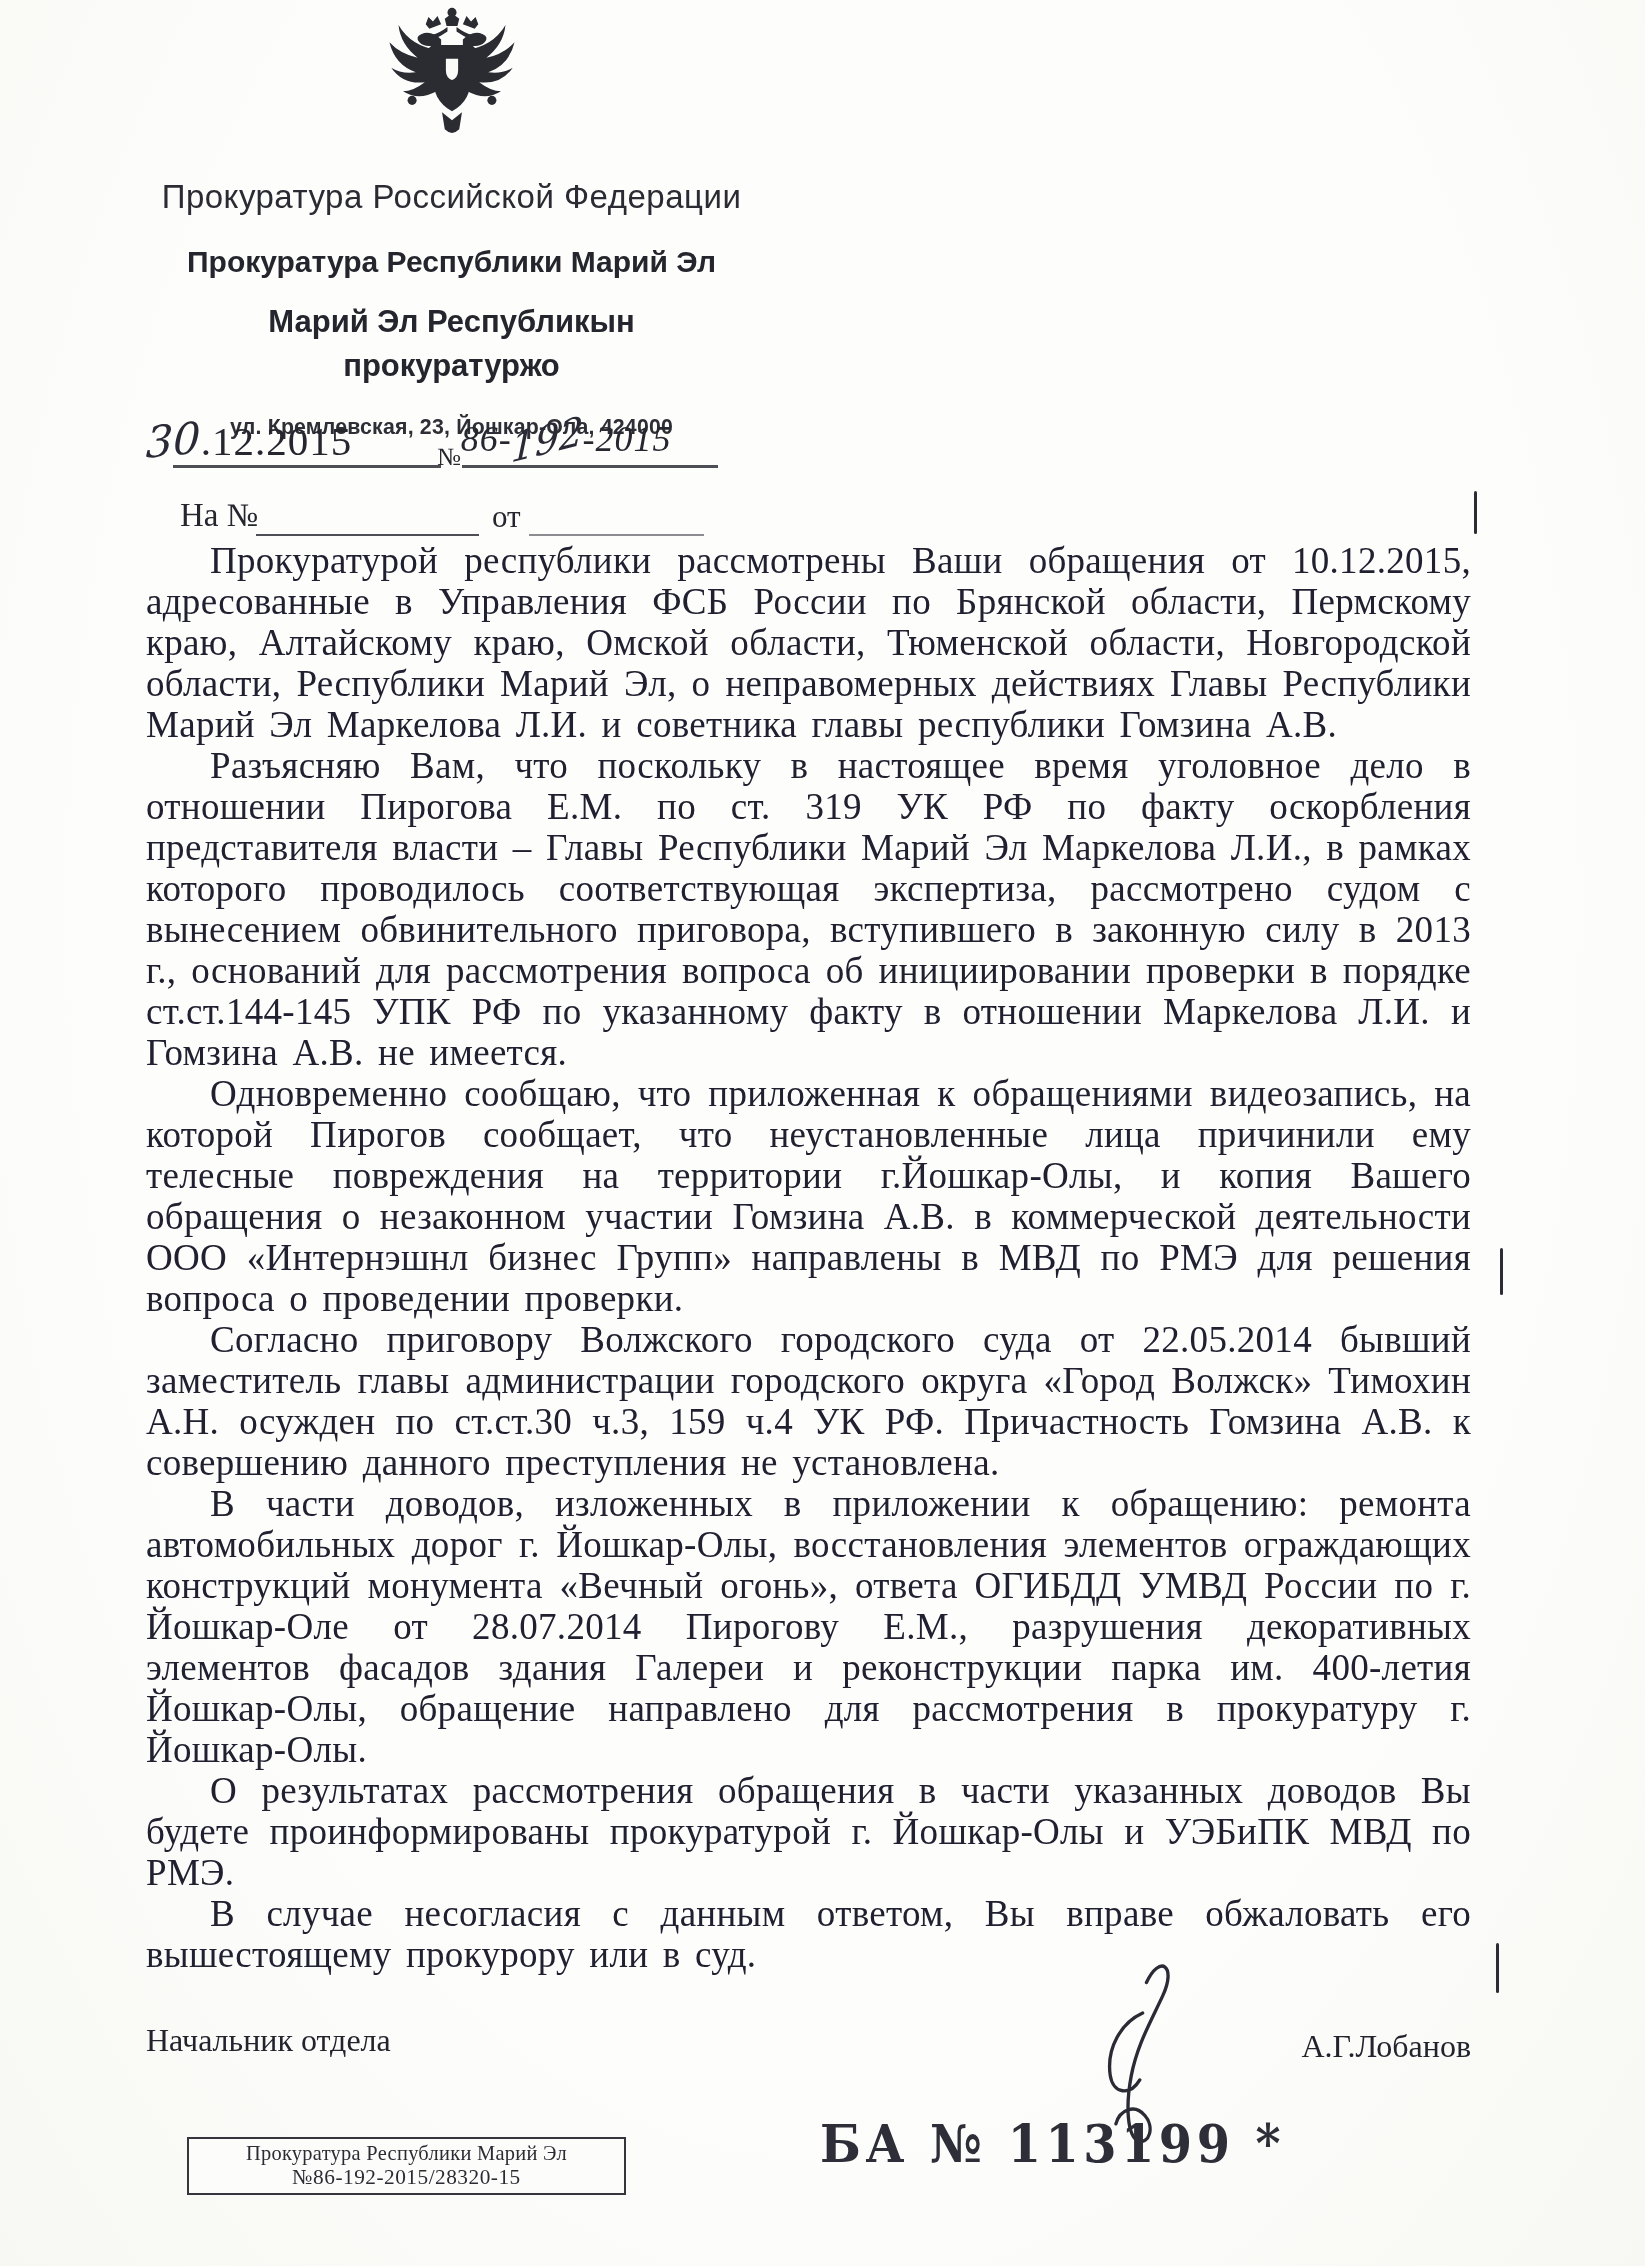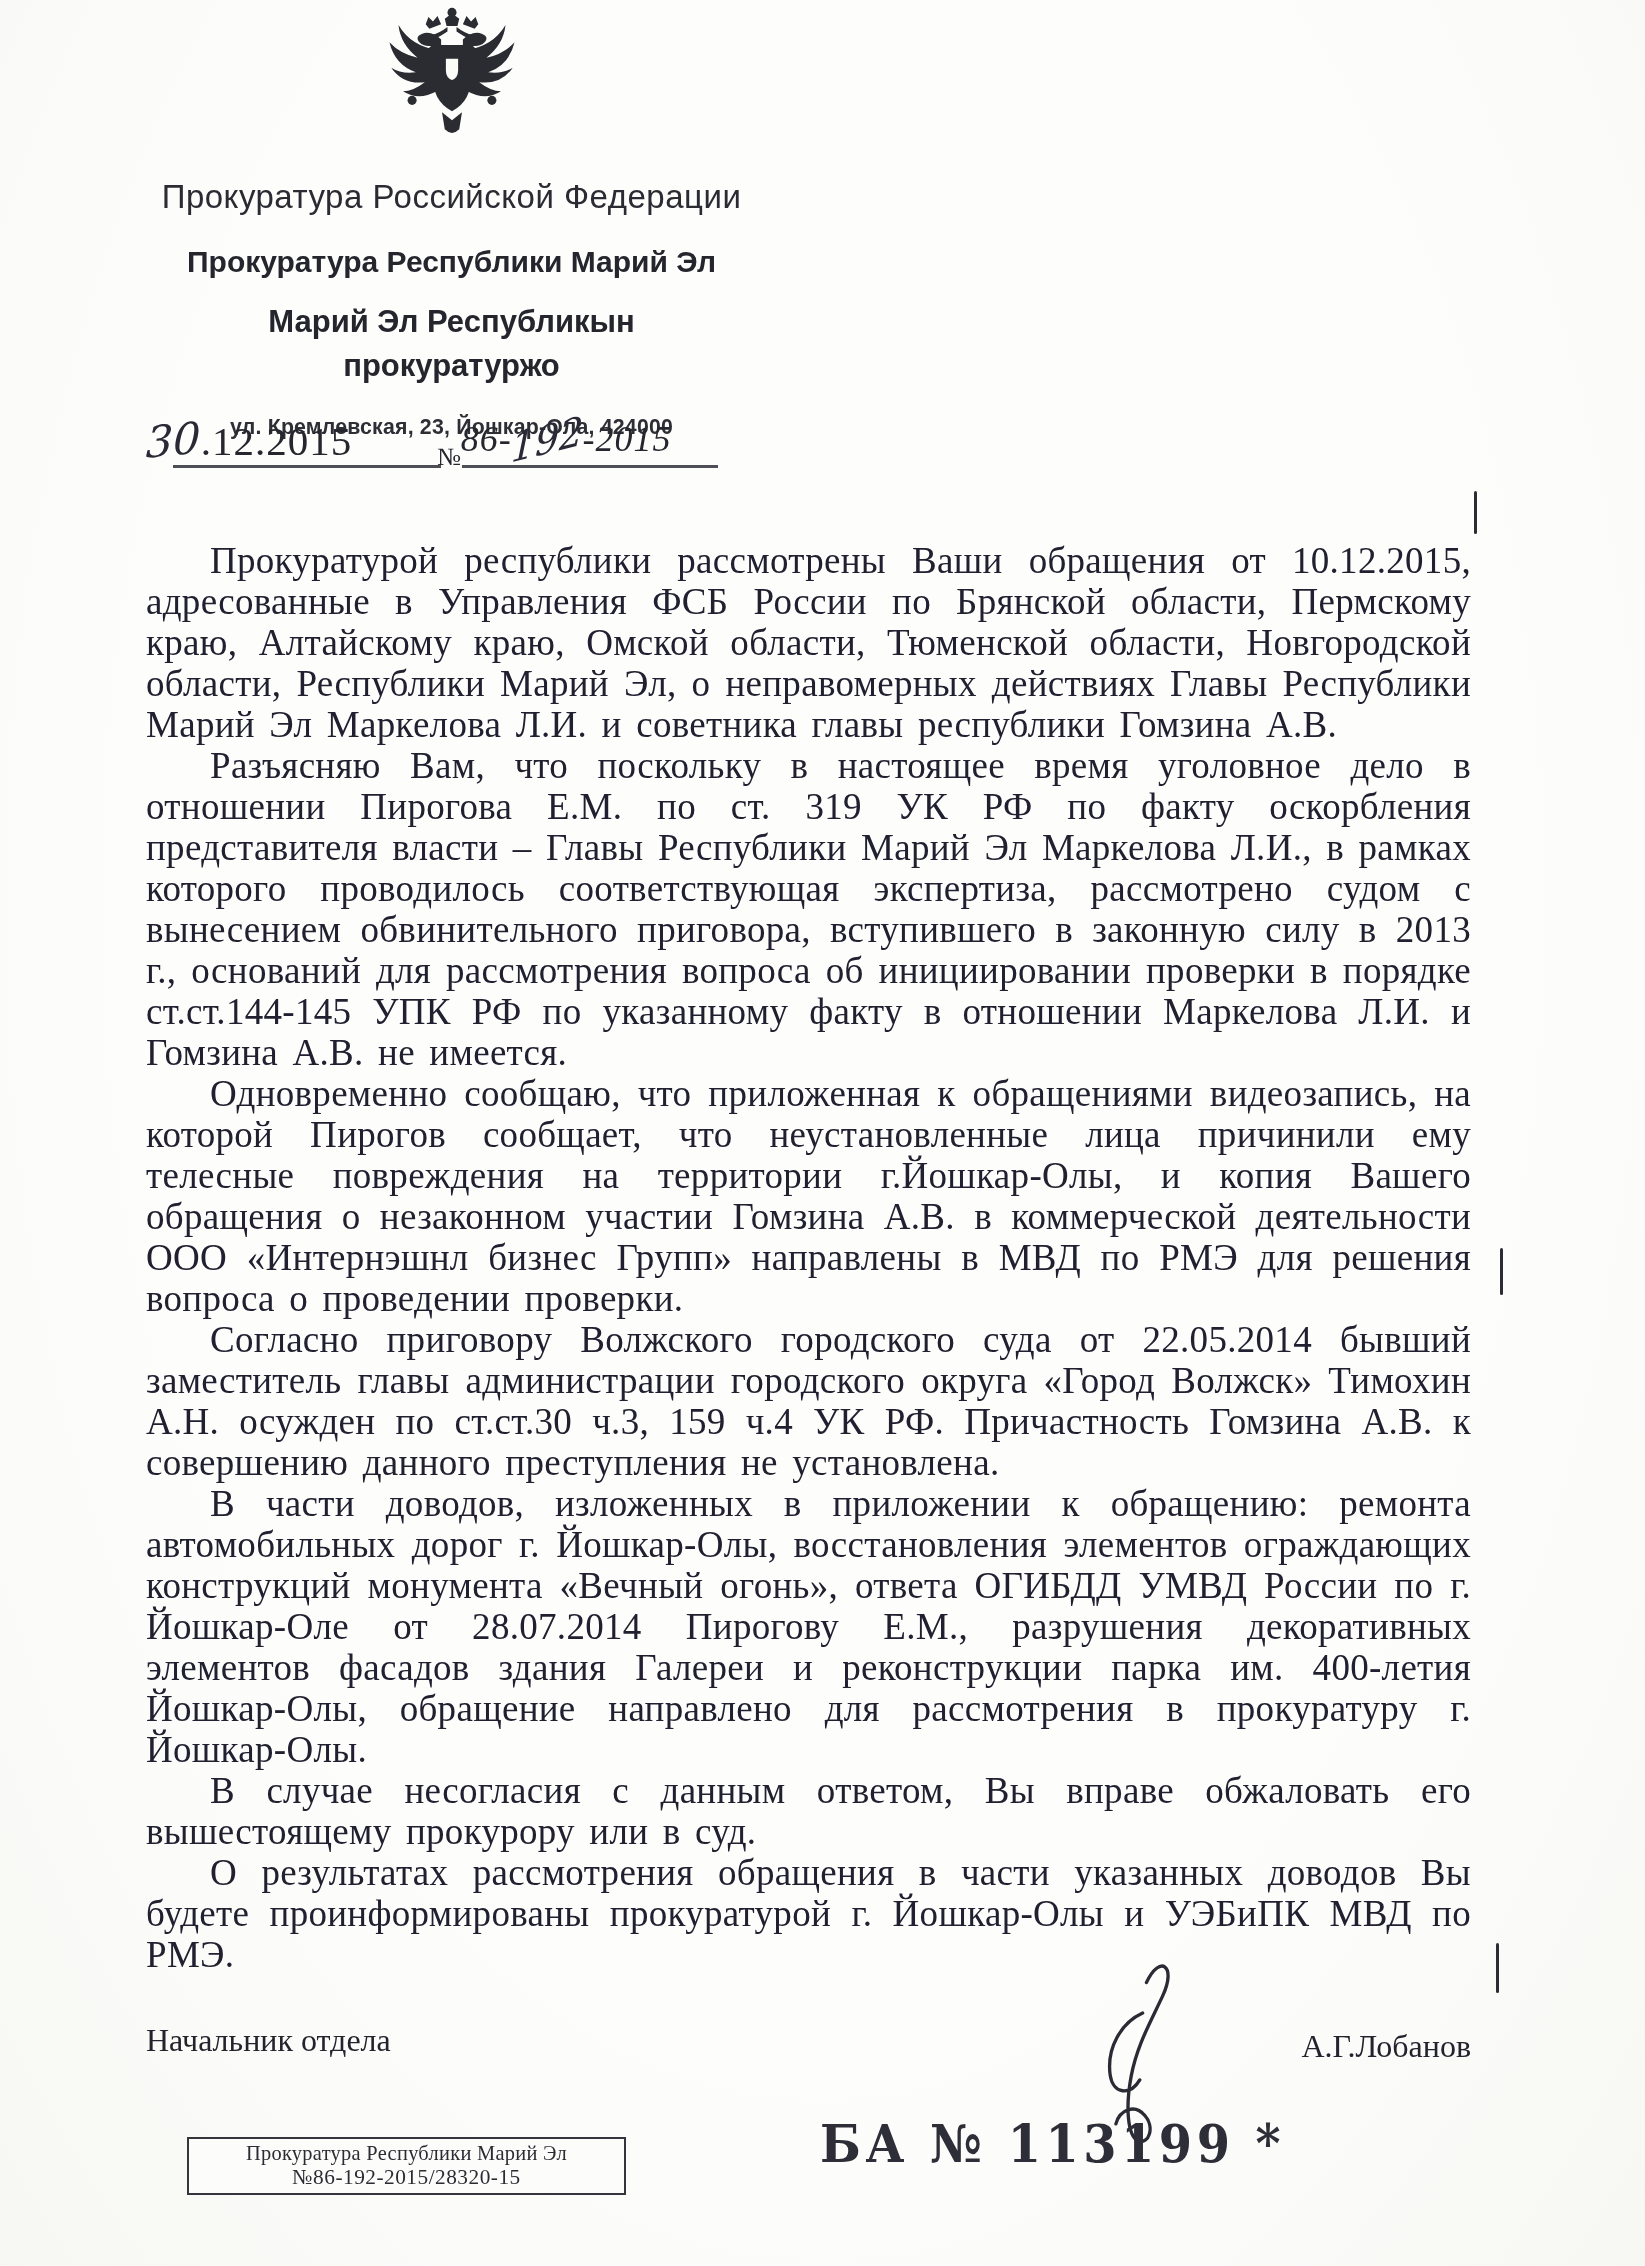--- a/index.html
+++ b/index.html
@@ -128,29 +128,35 @@
     <div class="date-field">
       <span class="date-hand">30</span><span class="date-print">.12.2015</span>
     </div>
     <div class="rule rule-date"></div>
     <div class="num-field">
       <span class="num-label">№</span><span class="num-print">86-</span><span class="num-hand">192</span><span class="num-print">-2015</span>
     </div>
     <div class="rule rule-num"></div>
   </div>
 
+  <div class="na-row">
+    <span class="na-label">На №</span>
+    <div class="rule rule-na1"></div>
+    <span class="ot-label">от</span>
+    <div class="rule rule-na2"></div>
+  </div>
 
   <div class="body-text">
     <p>Прокуратурой республики рассмотрены Ваши обращения от 10.12.2015, адресованные в Управления ФСБ России по Брянской области, Пермскому краю, Алтайскому краю, Омской области, Тюменской области, Новгородской области, Республики Марий Эл, о неправомерных действиях Главы Республики Марий Эл Маркелова Л.И. и советника главы республики Гомзина А.В.</p>
     <p>Разъясняю Вам, что поскольку в настоящее время уголовное дело в отношении Пирогова Е.М. по ст. 319 УК РФ по факту оскорбления представителя власти – Главы Республики Марий Эл Маркелова Л.И., в рамках которого проводилось соответствующая экспертиза, рассмотрено судом с вынесением обвинительного приговора, вступившего в законную силу в 2013 г., оснований для рассмотрения вопроса об инициировании проверки в порядке ст.ст.144-145 УПК РФ по указанному факту в отношении Маркелова Л.И. и Гомзина А.В. не имеется.</p>
     <p>Одновременно сообщаю, что приложенная к обращениями видеозапись, на которой Пирогов сообщает, что неустановленные лица причинили ему телесные повреждения на территории г.Йошкар-Олы, и копия Вашего обращения о незаконном участии Гомзина А.В. в коммерческой деятельности ООО «Интернэшнл бизнес Групп» направлены в МВД по РМЭ для решения вопроса о проведении проверки.</p>
     <p>Согласно приговору Волжского городского суда от 22.05.2014 бывший заместитель главы администрации городского округа «Город Волжск» Тимохин А.Н. осужден по ст.ст.30 ч.3, 159 ч.4 УК РФ. Причастность Гомзина А.В. к совершению данного преступления не установлена.</p>
     <p>В части доводов, изложенных в приложении к обращению: ремонта автомобильных дорог г. Йошкар-Олы, восстановления элементов ограждающих конструкций монумента «Вечный огонь», ответа ОГИБДД УМВД России по г. Йошкар-Оле от 28.07.2014 Пирогову Е.М., разрушения декоративных элементов фасадов здания Галереи и реконструкции парка им. 400-летия Йошкар-Олы, обращение направлено для рассмотрения в прокуратуру г. Йошкар-Олы.</p>
+    <p>О результатах рассмотрения обращения в части указанных доводов Вы будете проинформированы прокуратурой г. Йошкар-Олы и УЭБиПК МВД по РМЭ.</p>
     <p>В случае несогласия с данным ответом, Вы вправе обжаловать его вышестоящему прокурору или в суд.</p>
-    <p>О результатах рассмотрения обращения в части указанных доводов Вы будете проинформированы прокуратурой г. Йошкар-Олы и УЭБиПК МВД по РМЭ.</p>
   </div>
 
   <div class="pen-mark pen-mark-1"></div>
   <div class="pen-mark pen-mark-2"></div>
   <div class="pen-mark pen-mark-3"></div>
 
   <div class="sign-row">
     <span class="sign-title">Начальник отдела</span>
     <span class="sign-name">А.Г.Лобанов</span>
   </div>

